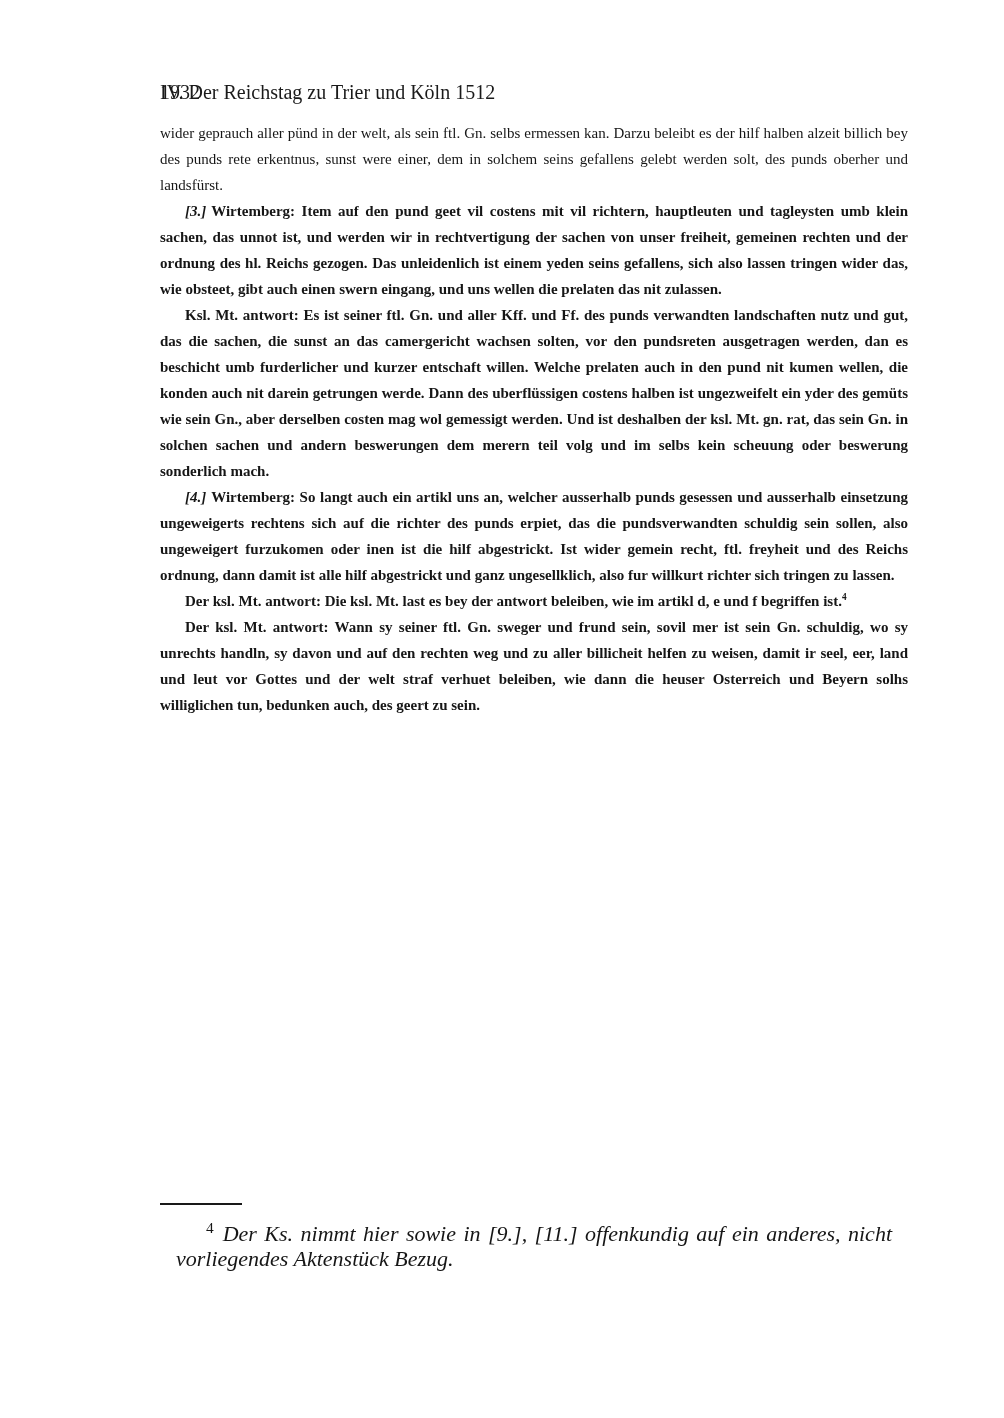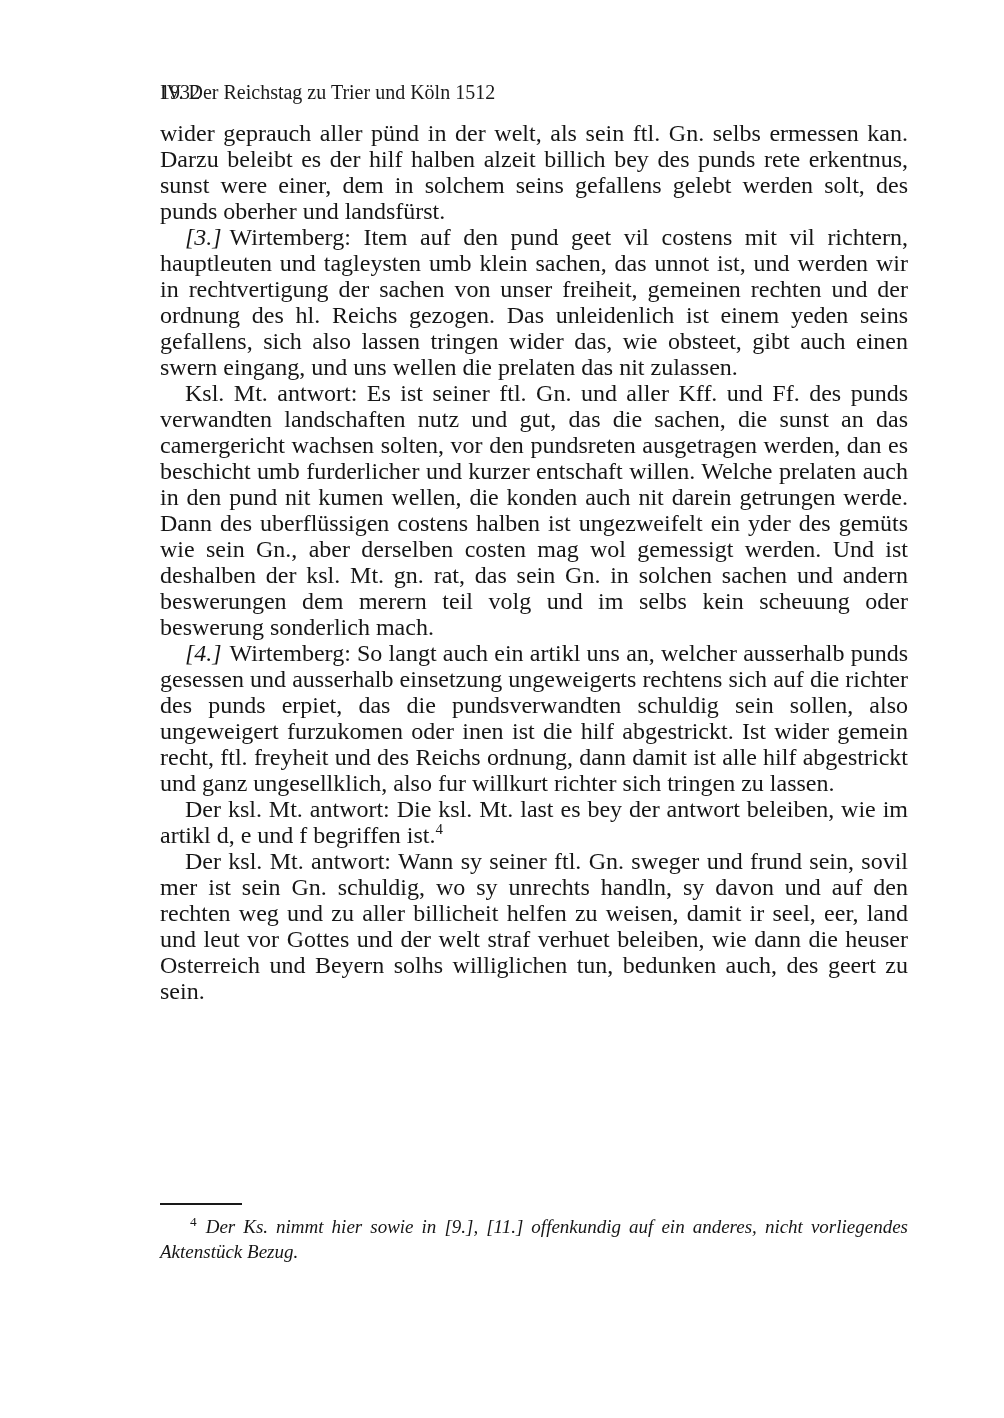--- a/index.html
+++ b/index.html
@@ -33,31 +33,32 @@
   }
   .running-title {
     display: block;
   }
   
   .body-text {
     position: absolute;
     top: 120px;
     left: 160px;
     width: 748px;
-    font-size: 24px;
+    font-size: 15px;
     line-height: 26px;
     text-align: justify;
     color: #161616;
   }
   .body-text p {
     margin: 0;
     padding: 0;
   }
   .body-text p.indent {
     text-indent: 25px;
+    font-weight: bold;
   }
   .lead {
     font-style: italic;
   }
   .lead:not(:empty) {
     margin-right: 0.33em;
   }
   .fn-ref {
     font-size: 0.62em;
     vertical-align: super;
@@ -70,23 +71,23 @@
     left: 160px;
     width: 748px;
   }
   .footnote-rule {
     width: 82px;
     height: 0;
     border-top: 2px solid #191919;
     margin-bottom: 9px;
   }
   .footnote {
-    margin: 0;
+    margin: 16px;
     font-style: italic;
-    font-size: 19px;
+    font-size: 22px;
     line-height: 25px;
     text-align: justify;
     text-indent: 30px;
     color: #161616;
   }
   .footnote sup {
     font-style: normal;
     font-size: 0.70em;
     line-height: 0;
     margin-right: 9px;

